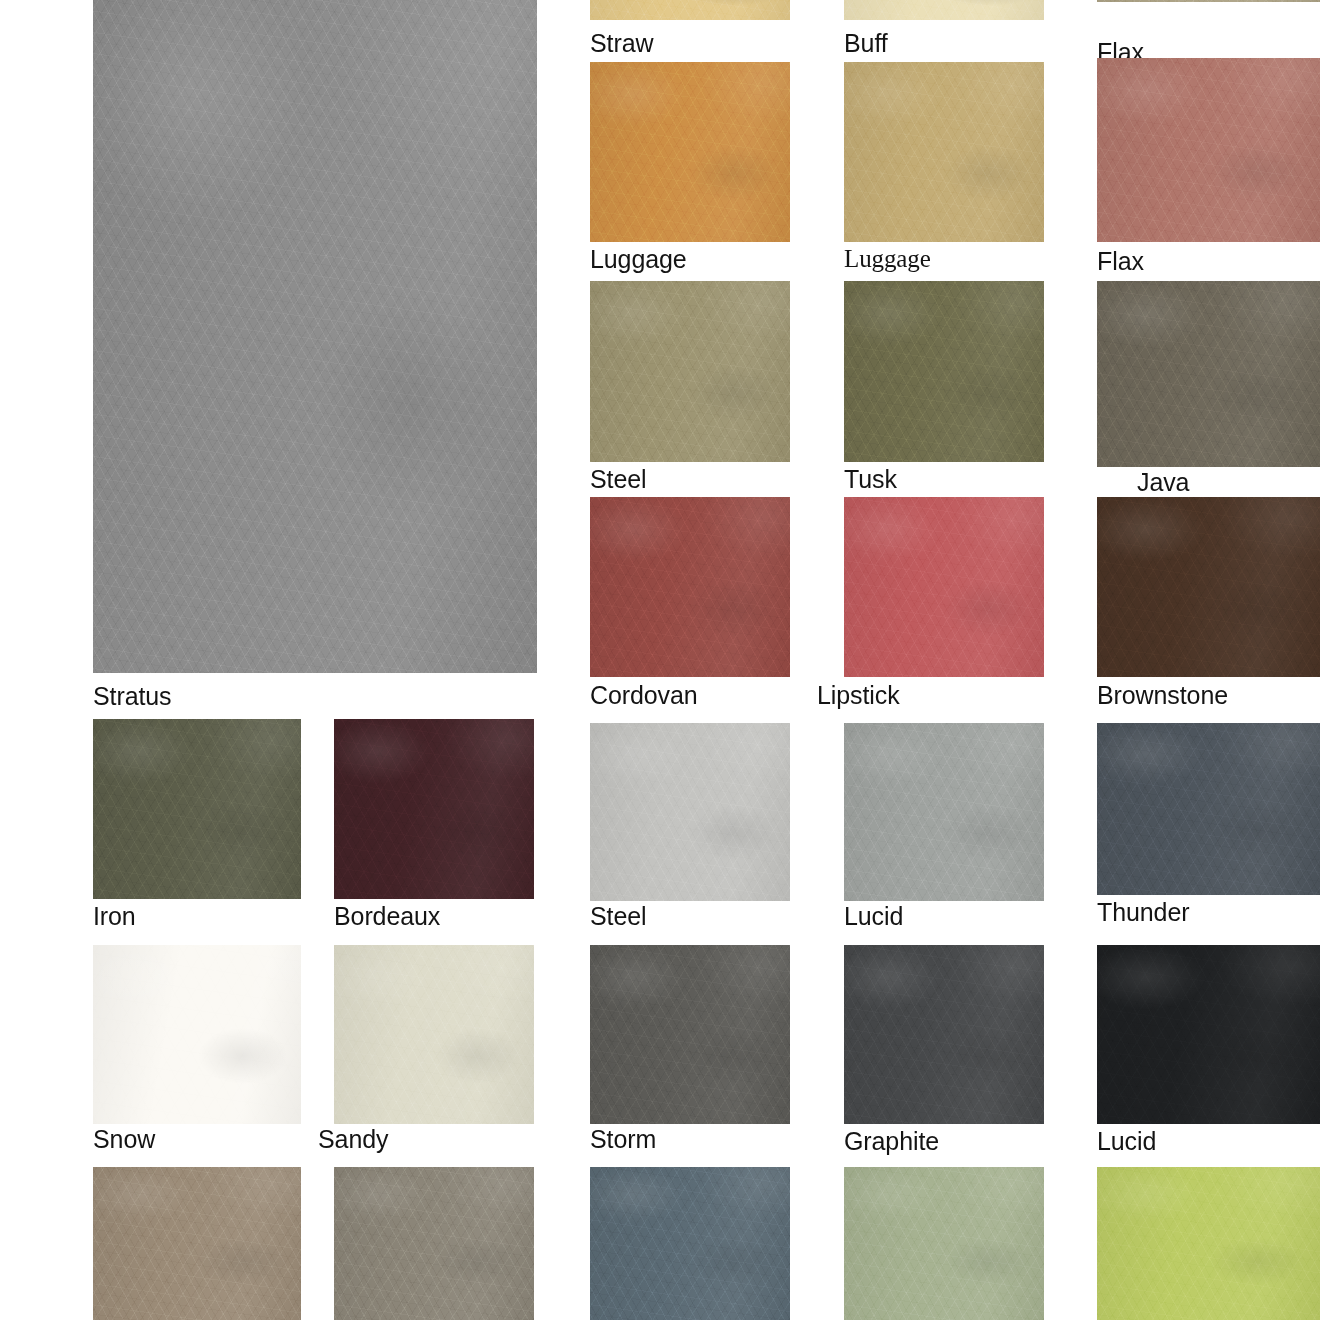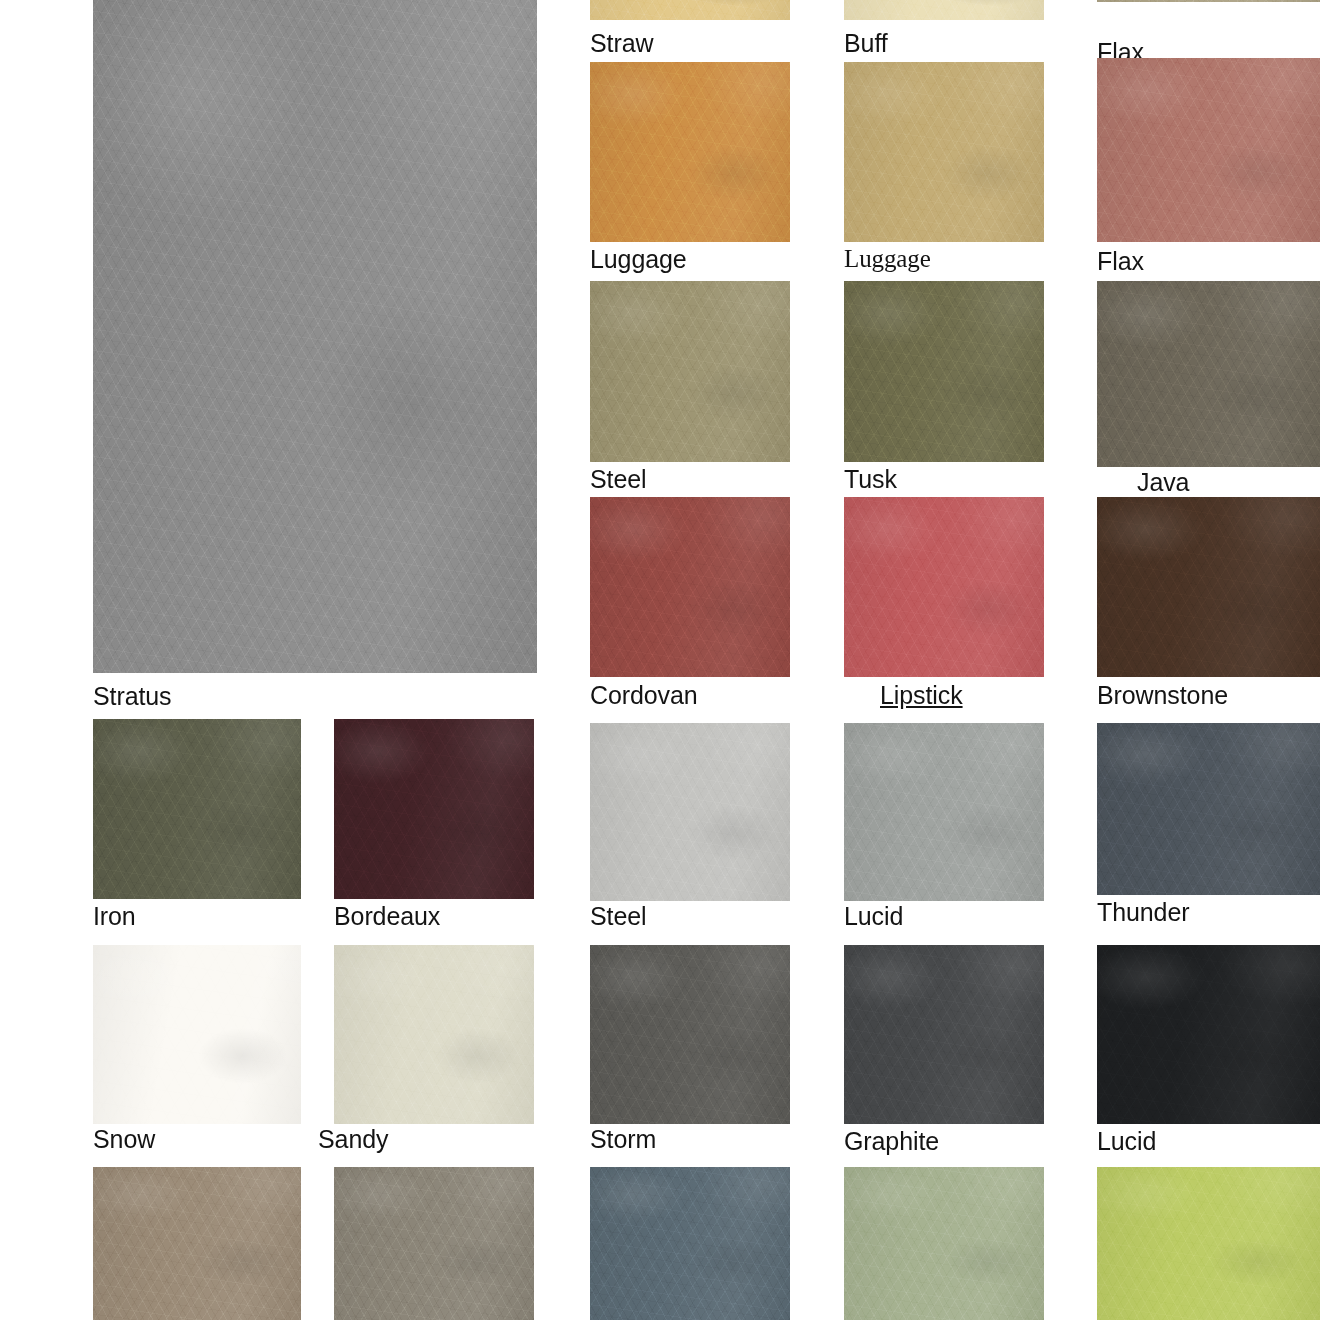--- a/index.html
+++ b/index.html
@@ -124,21 +124,21 @@
       <div class="swatch-chip" title="Java" style="background-color: rgb(109, 103, 89);"></div>
     </div>
     <div class="swatch-label" style="left: 1097px; top: 468px; margin-left: 40px;">Java</div>
     <div class="swatch-cell" style="left: 590px; top: 497px; width: 200px; height: 180px;">
       <div class="swatch-chip" title="Cordovan" style="background-color: rgb(150, 74, 68);"></div>
     </div>
     <div class="swatch-label" style="left: 590px; top: 681px;">Cordovan</div>
     <div class="swatch-cell" style="left: 844px; top: 497px; width: 200px; height: 180px;">
       <div class="swatch-chip" title="Lipstick" style="background-color: rgb(192, 91, 94);"></div>
     </div>
-    <div class="swatch-label" style="left: 880px; top: 681px; text-decoration: underline;">Lipstick</div>
+    <div class="swatch-label" style="left: 817px; top: 681px;">Lipstick</div>
     <div class="swatch-cell" style="left: 1097px; top: 497px; width: 223px; height: 180px;">
       <div class="swatch-chip" title="Brownstone" style="background-color: rgb(74, 51, 37);"></div>
     </div>
     <div class="swatch-label" style="left: 1097px; top: 681px;">Brownstone</div>
     <div class="swatch-cell" style="left: 93px; top: 719px; width: 208px; height: 180px;">
       <div class="swatch-chip" title="Iron" style="background-color: rgb(92, 94, 74);"></div>
     </div>
     <div class="swatch-label" style="left: 93px; top: 902px;">Iron</div>
     <div class="swatch-cell" style="left: 334px; top: 719px; width: 200px; height: 180px;">
       <div class="swatch-chip" title="Bordeaux" style="background-color: rgb(67, 34, 39);"></div>

